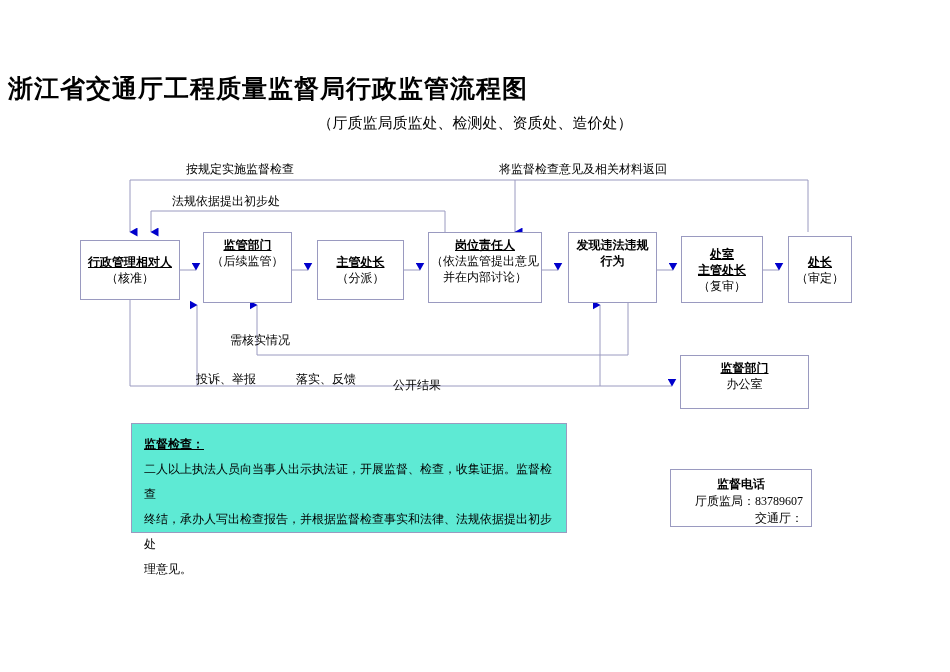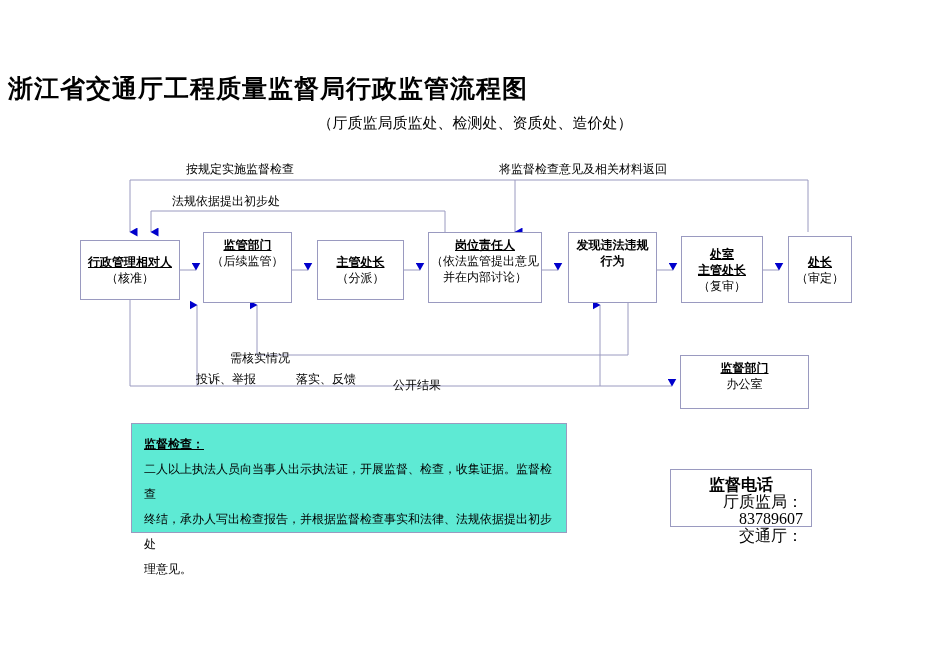--- a/index.html
+++ b/index.html
@@ -108,21 +108,21 @@
     display: block;
   }
   .textbox .bodyline {
     display: block;
   }
   .phonebox {
     position: absolute;
     border: 1px solid #9a9ac0;
     background: #ffffff;
     box-sizing: border-box;
-    font-size: 16px;
+    font-size: 12px;
     line-height: 17px;
     padding: 6px 8px;
   }
   .phonebox .ph-title {
     display: block;
     text-align: center;
     font-weight: bold;
   }
   .phonebox .ph-line {
     display: block;
@@ -231,21 +231,21 @@
   <div class="node" style="left:680px; top:355px; width:129px; height:54px;">
     <div class="node-inner topal">
       <span class="l1">监督部门</span>
       <span class="l2">办公室</span>
     </div>
   </div>
 
   <div class="edge-label" style="left:186px; top:162px;">按规定实施监督检查</div>
   <div class="edge-label" style="left:499px; top:162px;">将监督检查意见及相关材料返回</div>
   <div class="edge-label" style="left:172px; top:194px;">法规依据提出初步处</div>
-  <div class="edge-label" style="left:230px; top:351px;">需核实情况</div>
+  <div class="edge-label" style="left:230px; top:333px;">需核实情况</div>
   <div class="edge-label" style="left:196px; top:372px;">投诉、举报</div>
   <div class="edge-label" style="left:296px; top:372px;">落实、反馈</div>
   <div class="edge-label" style="left:393px; top:372px;margin-top:6px;">公开结果</div>
 
   <div class="textbox" style="left:131px; top:423px; width:436px; height:110px;">
     <span class="hd">监督检查：</span>
     <span class="bodyline">二人以上执法人员向当事人出示执法证，开展监督、检查，收集证据。监督检查</span>
     <span class="bodyline">终结，承办人写出检查报告，并根据监督检查事实和法律、法规依据提出初步处</span>
     <span class="bodyline">理意见。</span>
   </div>

